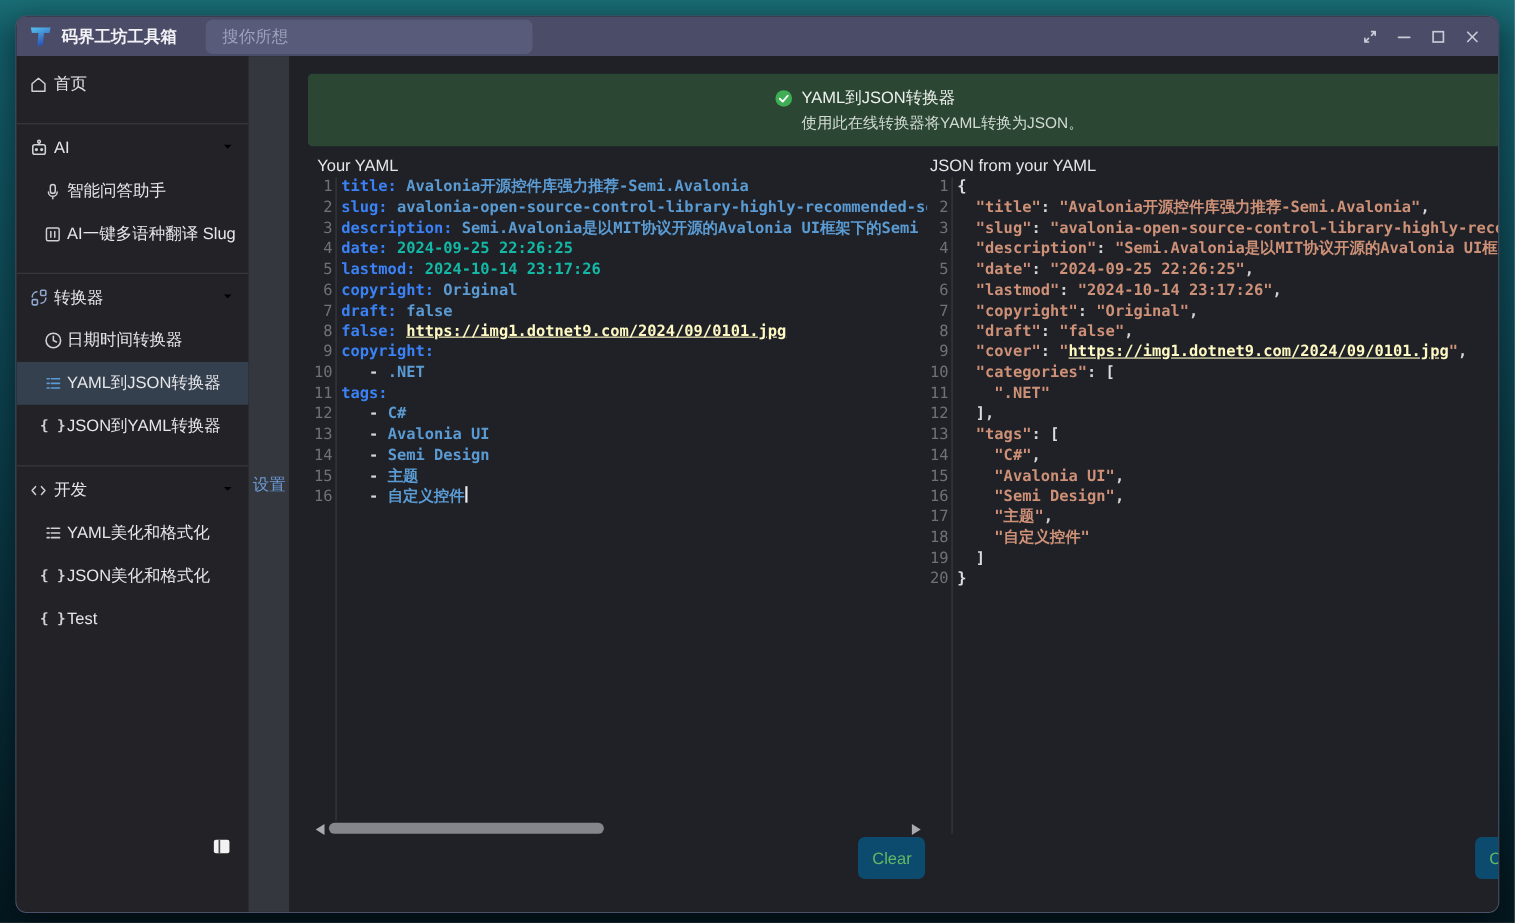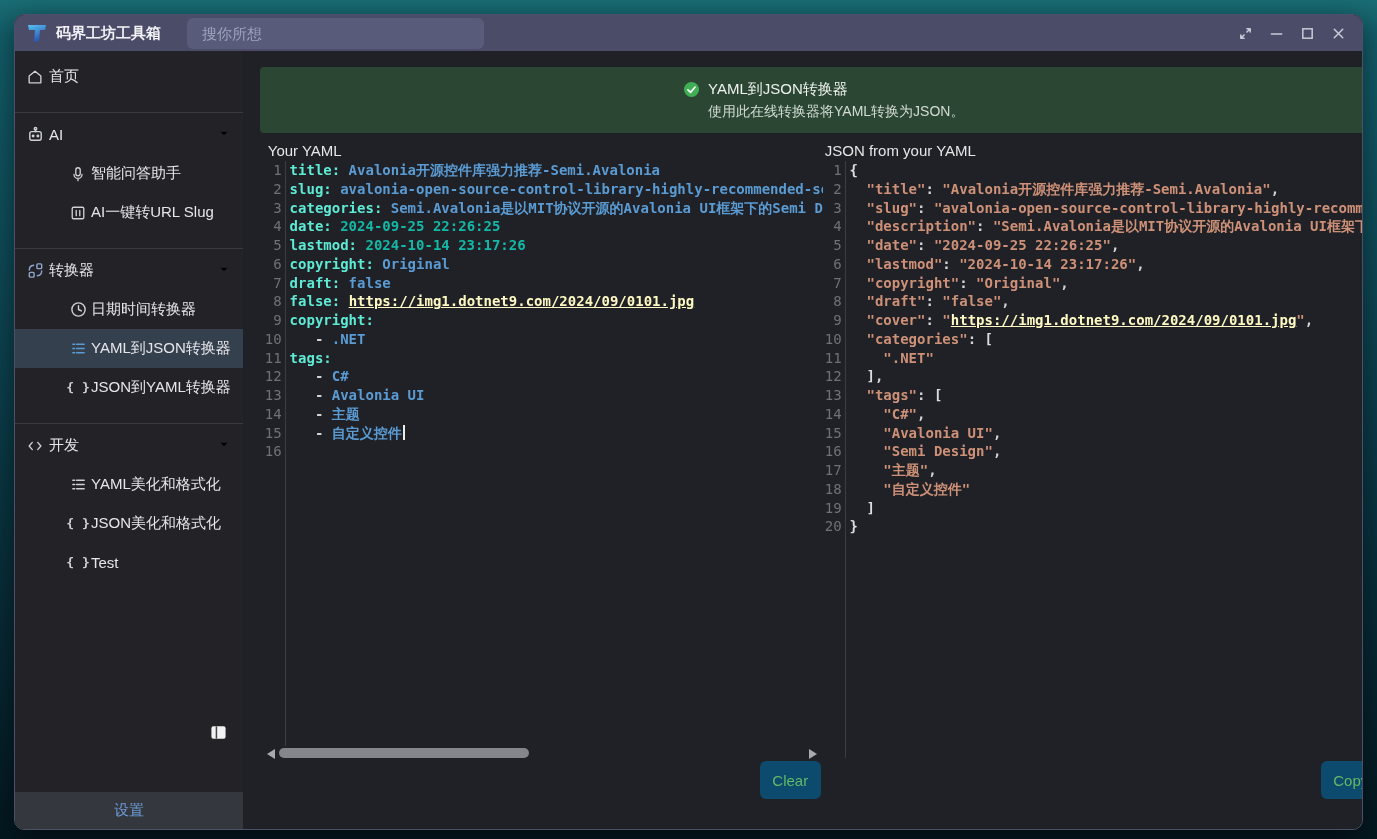--- a/index.html
+++ b/index.html
@@ -27,29 +27,29 @@
     margin-left:26px; width:297px; height:31px; background:#595b7a; border:none; outline:none;
     border-radius:6px; color:#e9e9f2; font-size:15px; padding:0 15px;
     font-family:"Liberation Sans", sans-serif;
   }
   .searchbox::placeholder { color:#9fa2bd; }
   .tb-spacer { flex:1; }
   .tb-btn { width:18px; height:18px; margin-left:13px; display:flex; align-items:center; justify-content:center; cursor:pointer; }
   .tb-btn svg { stroke:#c9cbd8; fill:none; stroke-width:1.6; stroke-linecap:round; }
   
   .winbody { flex:1; display:flex; min-height:0; }
-  .sidebar { flex:0 0 201px; background:#232327; display:flex; flex-direction:column; }
+  .sidebar { flex:0 0 201px; background:#232327; display:flex; flex-direction:row; }
   .nav { flex:1; position:relative; padding-top:6px; overflow:hidden; }
   .nav-item {
     height:39px; display:flex; align-items:center; padding:0 12px 0 10px;
     color:#e6e6e9; font-size:15px; cursor:pointer; white-space:nowrap;
   }
   .nav-item.top { height:39px; }
   .nav-item .ic { width:20px; flex:0 0 20px; display:flex; align-items:center; justify-content:center; margin-right:4px; }
-  .nav-item.sub { padding-left:54px; }
+  .nav-item.sub { padding-left:24px; }
   .nav-item.sub .ic { width:18px; flex:0 0 18px; }
   .nav-item .lbl { flex:1; min-width:0; overflow:hidden; }
   .nav-item.selected { background:#35404f; }
   .nav-item .chev { flex:0 0 14px; margin-left:4px; }
   .nav-divider { height:1px; background:#3a3a41; margin:16px 0 2px 0; }
   .ic svg { stroke:#cfd1d6; fill:none; stroke-width:1.5; stroke-linecap:round; stroke-linejoin:round; }
   .ic.blue svg { stroke:#5b9bd3; }
   .ic.bluish svg { stroke:#8fa6cf; }
   .ic .braces-txt, .ic .code-txt { color:#cfd1d6; font-family:"DejaVu Sans Mono", monospace; font-size:13px; font-weight:bold; }
   .collapse-btn { position:absolute; right:16px; bottom:51px; width:17px; height:17px; cursor:pointer; }
@@ -74,21 +74,21 @@
   
   .editor { position:absolute; top:110px; display:flex; overflow:hidden; cursor:text;
     font-family:"DejaVu Sans Mono", monospace; font-size:14px; font-weight:600; }
   #yaml-editor { left:22px;  width:558px; height:585px; }
   #json-editor { left:582px; width:558px; height:597px; }
   .gutter { flex:0 0 17px; text-align:right; padding-right:3px; border-right:1px solid #3a3d43; }
   #json-editor .gutter { flex:0 0 19px; }
   .gutter .ln { height:18.75px; line-height:18.75px; color:#6e7278; font-weight:400; font-size:14px; }
   .code { flex:1; min-width:0; overflow:hidden; padding-left:4px; }
   .cl { height:18.75px; line-height:18.75px; white-space:pre; }
-  .sg-k { color:#5eead4; }
+  .sg-k { color:#3b82f6; }
   .sg-p { color:#d4d4d4; }
   .sg-b { color:#d9dde2; }
   .sg-v { color:#5b9bd3; }
   .sg-d { color:#14b8a6; }
   .sg-s { color:#ce9178; }
   .sg-u { color:#fef9c3; text-decoration:underline; }
   .caret { display:inline-block; width:2px; height:15px; background:#ececec; vertical-align:-2px; margin-left:1px; }
   
   .hscroll { position:absolute; left:24px; top:696px; width:550px; height:14px; }
   .hs-arrow { position:absolute; top:2px; width:0; height:0; border-style:solid; cursor:pointer; }
@@ -185,21 +185,21 @@
           </span>
           <span class="lbl">智能问答助手</span>
         </div>
         <div class="nav-item sub">
           <span class="ic">
             <svg width="16" height="16" viewBox="0 0 18 18">
                 <rect x="2.5" y="2.5" width="13" height="13" rx="1.5"></rect>
                 <path d="M7 6 v6 M11 6 v6"></path>
               </svg>
           </span>
-          <span class="lbl">AI一键转URL Slug</span>
+          <span class="lbl">AI一键多语种翻译 Slug</span>
         </div>
 
         <div class="nav-divider"></div>
 
         <div class="nav-item">
           <span class="ic bluish">
             <svg width="19" height="19" viewBox="0 0 20 20">
                 <rect x="11.5" y="3" width="5" height="5" rx="1"></rect>
                 <rect x="3.5" y="12" width="5" height="5" rx="1"></rect>
                 <path d="M8 4.5 a5 5 0 0 0 -4.5 5 M12 15.5 a5 5 0 0 0 4.5 -5"></path>
@@ -317,31 +317,32 @@
             <div class="ln">11</div>
             <div class="ln">12</div>
             <div class="ln">13</div>
             <div class="ln">14</div>
             <div class="ln">15</div>
             <div class="ln">16</div>
           </div>
         <div class="code">
             <div class="cl"><span class="sg-k">title:</span><span class="sg-v"> Avalonia开源控件库强力推荐-Semi.Avalonia</span></div>
             <div class="cl"><span class="sg-k">slug:</span><span class="sg-v"> avalonia-open-source-control-library-highly-recommended-semi-avalonia</span></div>
-            <div class="cl"><span class="sg-k">categories:</span><span class="sg-v"> Semi.Avalonia是以MIT协议开源的Avalonia UI框架下的Semi Design主题控件库</span></div>
+            <div class="cl"><span class="sg-k">description:</span><span class="sg-v"> Semi.Avalonia是以MIT协议开源的Avalonia UI框架下的Semi Design主题控件库</span></div>
             <div class="cl"><span class="sg-k">date:</span><span class="sg-d"> 2024-09-25 22:26:25</span></div>
             <div class="cl"><span class="sg-k">lastmod:</span><span class="sg-d"> 2024-10-14 23:17:26</span></div>
             <div class="cl"><span class="sg-k">copyright:</span><span class="sg-v"> Original</span></div>
             <div class="cl"><span class="sg-k">draft:</span><span class="sg-v"> false</span></div>
             <div class="cl"><span class="sg-k">false:</span><span class="sg-p"> </span><span class="sg-u">https://img1.dotnet9.com/2024/09/0101.jpg</span></div>
             <div class="cl"><span class="sg-k">copyright:</span></div>
             <div class="cl"><span class="sg-p">   - </span><span class="sg-v">.NET</span></div>
             <div class="cl"><span class="sg-k">tags:</span></div>
             <div class="cl"><span class="sg-p">   - </span><span class="sg-v">C#</span></div>
             <div class="cl"><span class="sg-p">   - </span><span class="sg-v">Avalonia UI</span></div>
+            <div class="cl"><span class="sg-p">   - </span><span class="sg-v">Semi Design</span></div>
             <div class="cl"><span class="sg-p">   - </span><span class="sg-v">主题</span></div>
             <div class="cl"><span class="sg-p">   - </span><span class="sg-v">自定义控件</span><span class="caret"></span></div>
           </div>
       </div>
 
       <div class="editor" id="json-editor">
         <div class="gutter">
             <div class="ln">1</div>
             <div class="ln">2</div>
             <div class="ln">3</div>

